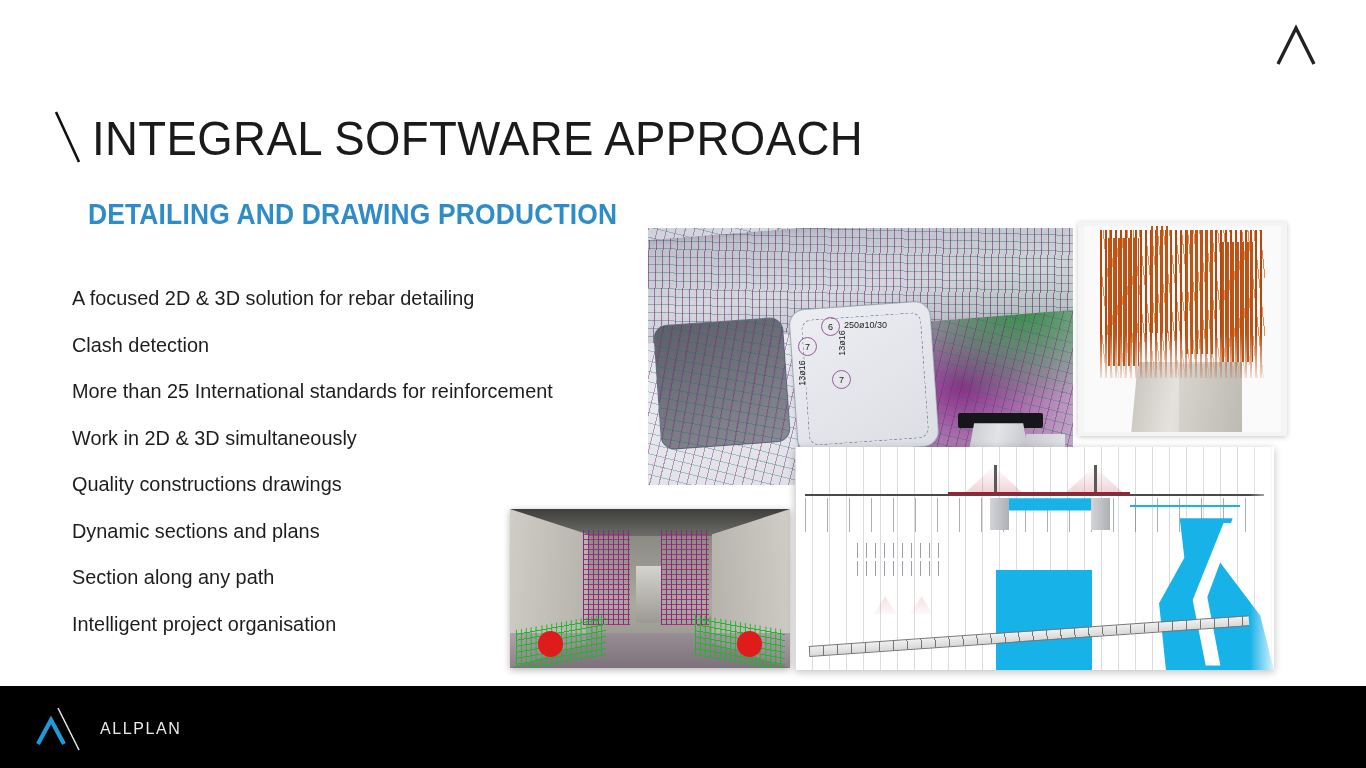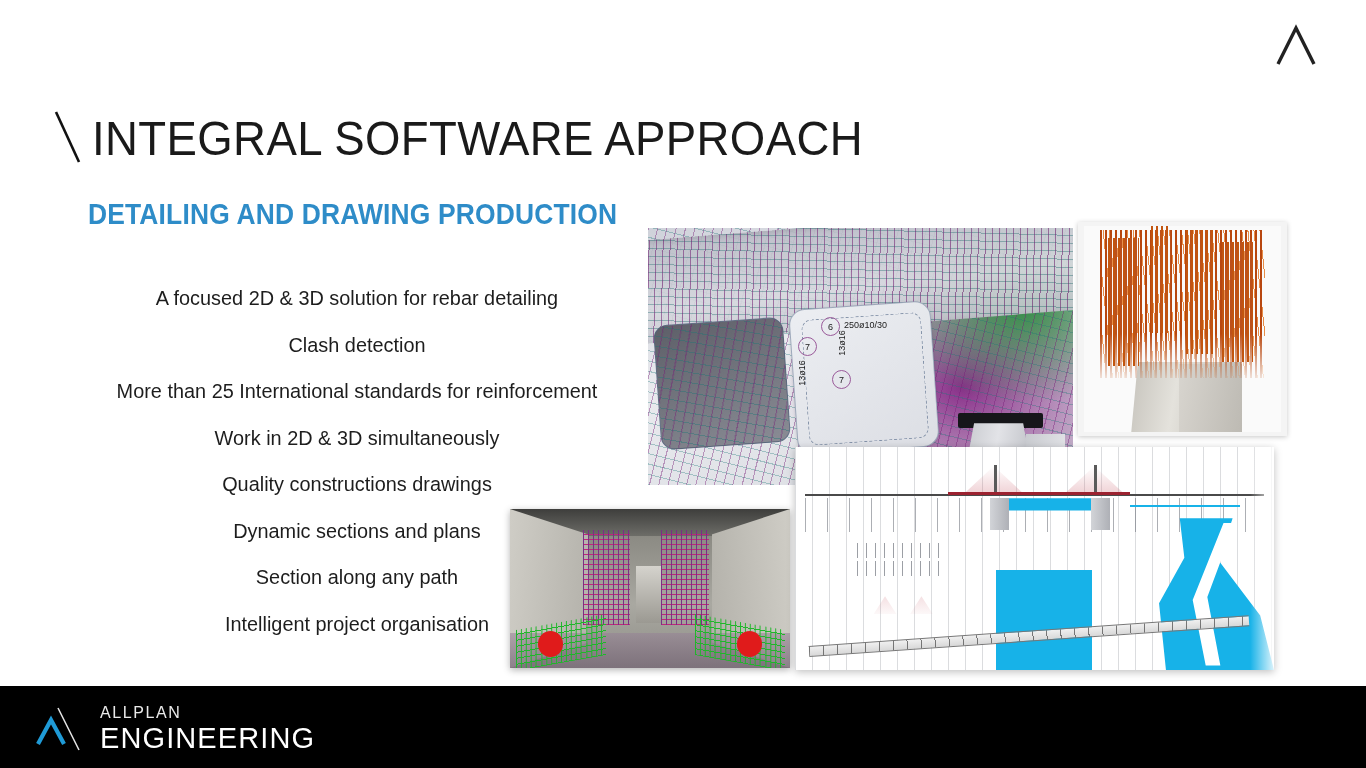--- a/index.html
+++ b/index.html
@@ -17,21 +17,21 @@
   .title-text{font-family:"Liberation Sans", sans-serif;font-size:49px;line-height:56px;
     font-weight:400;color:#1a1a1a;letter-spacing:0.4px;white-space:nowrap;
     transform:scaleX(0.93);transform-origin:left center;}
 
   
   .subtitle{position:absolute;left:88px;top:196px;font-size:30px;line-height:36px;
     font-weight:bold;color:#2e8cc8;letter-spacing:0.2px;white-space:nowrap;
     transform:scaleX(0.88);transform-origin:left center;}
 
   
-  .bullets{position:absolute;left:66px;top:286px;width:600px;text-align:center;}
+  .bullets{position:absolute;left:72px;top:286px;width:600px;}
   .bullet{font-size:20.5px;line-height:24px;color:#1d1d1d;margin-bottom:22.5px;
     white-space:nowrap;transform:scaleX(0.97);transform-origin:left center;}
 
   
   .pic{position:absolute;overflow:hidden;background:#fff;}
 
   
   .pic-girder{left:648px;top:228px;width:425px;height:257px;}
   .girder-bg{position:absolute;inset:0;
     background:
@@ -287,18 +287,17 @@
   </div>
 
   <div class="footer">
     <div class="logo">
       <svg class="logo-mark" width="62" height="56" viewBox="0 0 62 56" aria-hidden="true">
         <path d="M6 44 L19 20 L32 44" fill="none" stroke="#1f9ad6" stroke-width="4.2"></path>
         <line x1="26" y1="8" x2="47" y2="50" stroke="#e6e6e6" stroke-width="1.6"></line>
       </svg>
       <div class="logo-txt">
         <span class="logo-top">ALLPLAN</span>
-        <span class="logo-bottom">ENGINEERING</span>
       </div>
     </div>
   </div>
 
 </div>
 
 </body></html>

